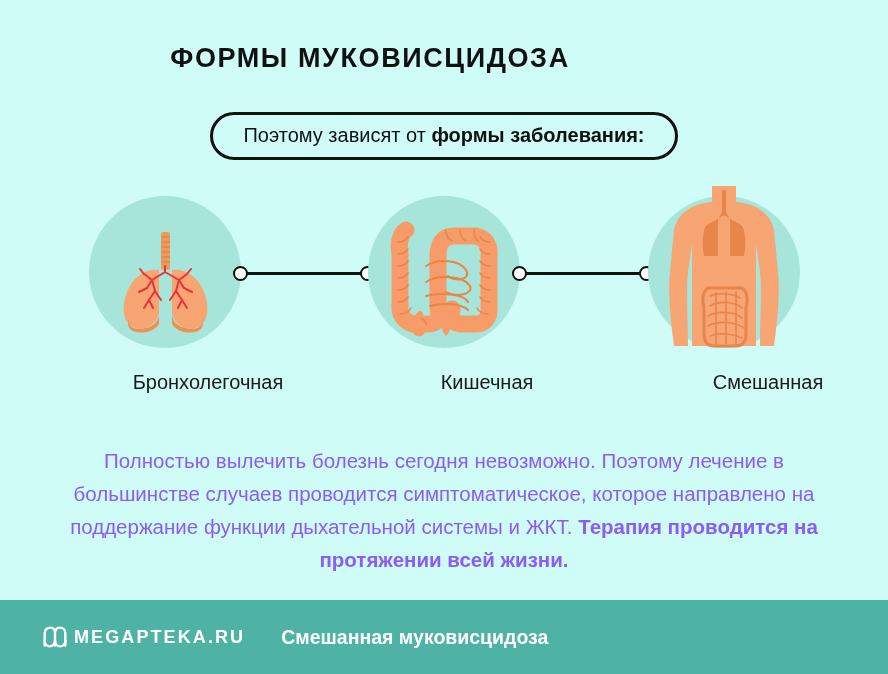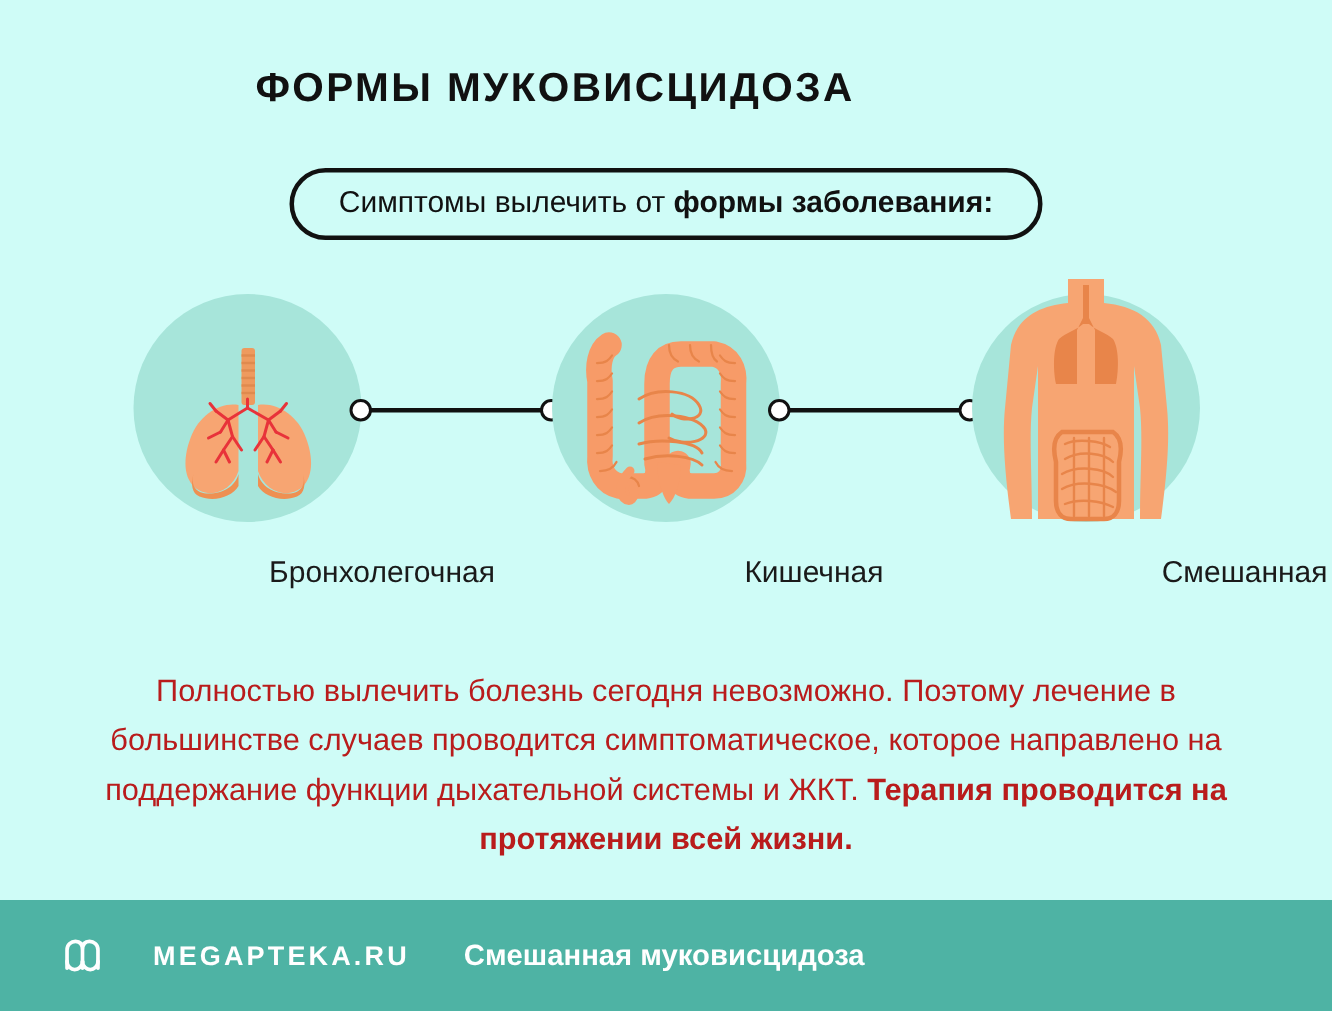--- a/index.html
+++ b/index.html
@@ -128,39 +128,40 @@
   .labels {
     position: absolute;
     top: 371px;
     left: 0;
     width: 888px;
     height: 28px;
   }
   .label {
     position: absolute;
     top: 0;
-    text-align: right;
+    text-align: center;
     font-size: 20px;
     color: #1a1a1a;
     white-space: nowrap;
+    margin-left: 43px;
   }
   .label.l0 { left: 0;   width: 330px; }
   .label.l1 { left: 299px; width: 290px; }
   .label.l2 { left: 565px; width: 320px; }
 
   
   .paragraph {
     position: absolute;
     top: 444px;
     left: 54px;
     width: 780px;
     text-align: center;
     font-size: 20.5px;
     line-height: 33px;
-    color: #b91c1c;
+    color: #8b5cf6;
   }
   .paragraph .bold {
     font-weight: 700;
   }
 
   
   .footer {
     position: absolute;
     left: 0;
     bottom: 0;
@@ -170,42 +171,42 @@
     display: flex;
     align-items: center;
   }
   .logo-mark {
     margin-left: 40px;
     width: 30px;
     height: 30px;
     flex: none;
   }
   .brand {
-    margin-left: 32px;
+    margin-left: 4px;
     color: #ffffff;
     font-size: 18px;
     font-weight: 700;
     letter-spacing: 2.1px;
   }
   .footer-caption {
     margin-left: 36px;
     color: #ffffff;
     font-size: 19.5px;
     font-weight: 700;
   }
 </style>
 </head>
 <body>
 
 <div class="page">
 
   <div class="title">ФОРМЫ МУКОВИСЦИДОЗА</div>
 
   <div class="pill-wrap">
-    <div class="pill"><span>Симптомы вылечить от </span><span class="bold">формы заболевания:</span></div>
+    <div class="pill"><span>Поэтому зависят от </span><span class="bold">формы заболевания:</span></div>
   </div>
 
   <div class="icon-row">
 
     <div class="node n0">
       <div class="circle"></div>
       <svg class="icon-svg" viewBox="0 0 152 152">
 
         <rect x="72" y="36" width="9" height="38" rx="2" fill="#EE9A5E"></rect>
         <g stroke="#E08A4E" stroke-width="1.6">

